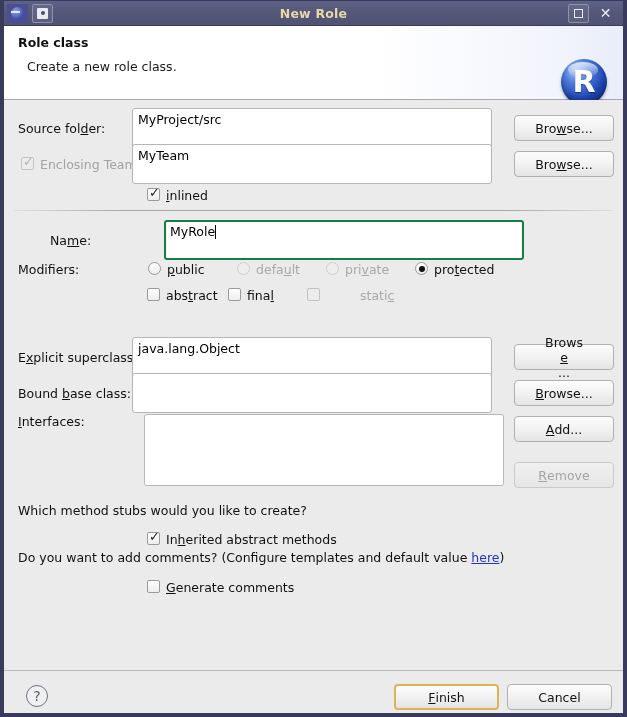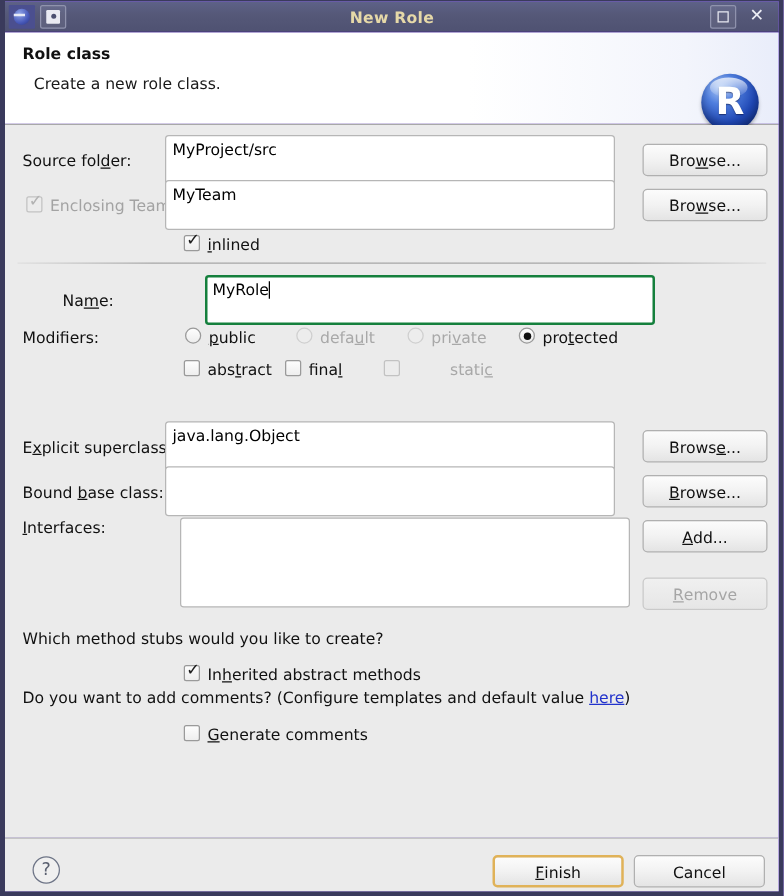--- a/index.html
+++ b/index.html
@@ -14,21 +14,21 @@
     color: #000000;
     -webkit-font-smoothing: antialiased;
   }
 
   
   #window {
     position: relative;
     width: 627px;
     height: 717px;
     box-sizing: border-box;
-    background: #8b5cf6;
+    background: #7f1d1d;
     border: 1px solid #3a3a5c;
     border-left-width: 4px;
     border-right-width: 4px;
     border-bottom-width: 4px;
     overflow: hidden;
   }
 
   
   #titlebar {
     position: relative;
@@ -399,21 +399,21 @@
       <span class="ctl-label" style="left:243px;"><span>fina</span><u>l</u><span></span></span>
 
       <div class="cbox dis" style="left:303px; top:6px;"></div>
       <span class="ctl-label dis" style="left:322px;margin-left:34px;"><span>stati</span><u>c</u><span></span></span>
     </div>
 
 
     <div class="row" style="top:244px;">
       <span class="lbl"><span>E</span><u>x</u><span>plicit superclass:</span></span>
       <div class="tfield"><span>java.lang.Object</span></div>
-      <div class="btn" style="left:510px;">
+      <div class="btn" style="left:510px;flex-direction:column;">
           <span>Brows</span>
           <u>e</u>
           <span>...</span>
         </div>
     </div>
 
     <div class="row" style="top:280px;">
       <span class="lbl"><span>Bound </span><u>b</u><span>ase class:</span></span>
       <div class="tfield"><span></span></div>
       <div class="btn" style="left:510px;">

